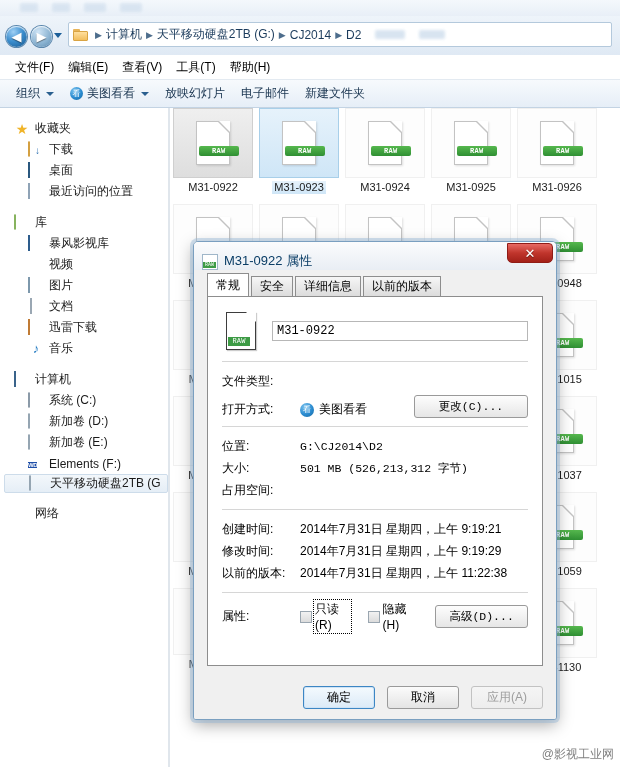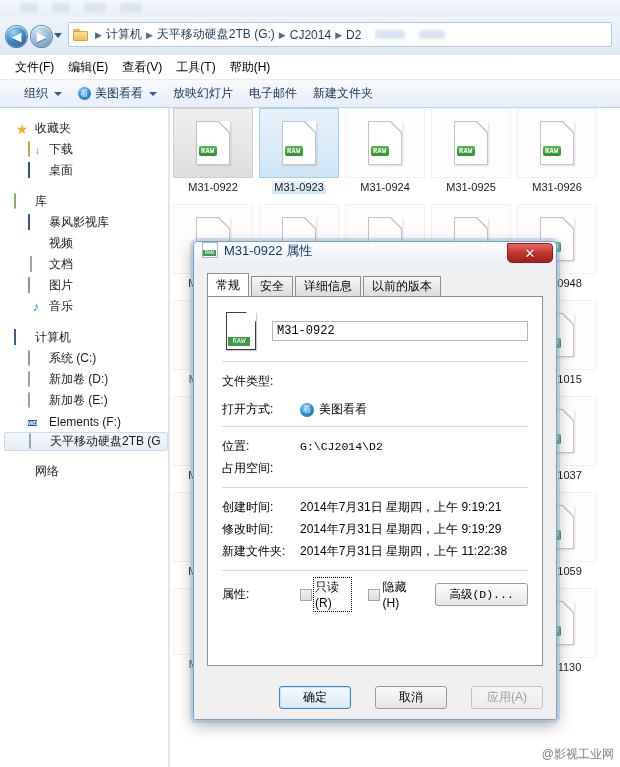--- a/index.html
+++ b/index.html
@@ -157,21 +157,21 @@
 
   
   #toolbar {
     position: absolute;
     left: 0; top: 80px;
     width: 620px; height: 28px;
     background: linear-gradient(#f7fafd, #e6eef7);
     border-bottom: 1px solid #c3d3e3;
     display: flex;
     align-items: center;
-    padding-left: 24px;
+    padding-left: 16px;
     box-sizing: border-box;
   }
   .tb-item {
     display: flex;
     align-items: center;
     font-size: 12px;
     color: #18334f;
     margin-right: 16px;
     cursor: pointer;
     white-space: nowrap;
@@ -394,21 +394,21 @@
   }
   .raw-badge {
     position: absolute;
     left: 2px; bottom: 8px;
     background: linear-gradient(#56b84e, #2f8f33);
     color: #fff;
     font-family: "Liberation Mono", "DejaVu Sans Mono", monospace;
     font-size: 7px;
     font-weight: bold;
     line-height: 10px;
-    padding: 0 2px;
+    padding: 0 13px;
     border-radius: 2px;
     letter-spacing: .3px;
   }
   .fglabel {
     margin-top: 3px;
     font-size: 11px;
     color: #1a1a1a;
     text-align: center;
     line-height: 13px;
     padding: 0 2px;
@@ -424,21 +424,21 @@
     border: 1px solid #7a9fc0;
     border-radius: 5px 5px 3px 3px;
     box-shadow: 0 0 0 3px rgba(150,185,215,.45), 0 5px 16px rgba(0,0,0,.34);
     box-sizing: border-box;
     overflow: hidden;
   }
   #dialog-titlebar {
     height: 28px;
     background: linear-gradient(#fbfcfd, #e9eef4);
     display: flex;
-    align-items: flex-start;
+    align-items: flex-end;
     padding-left: 8px;
     position: relative;
   }
   #dialog-title-icon {
     width: 16px; height: 16px;
     position: relative;
     margin-right: 6px;
     flex: none;
     background: #fff;
     border: 1px solid #9fb6c9;
@@ -652,21 +652,21 @@
   #advanced-button {
     margin-left: auto;
     width: 84px;
     text-align: center;
   }
   #dialog-buttons {
     position: absolute;
     right: 13px;
     bottom: 10px;
     display: flex;
-    gap: 24px;
+    gap: 12px;
   }
   .dlg-btn {
     width: 72px;
     height: 23px;
     font-size: 12px;
     background: linear-gradient(#fbfbfb, #e4e4e4);
     border: 1px solid #9a9a9a;
     border-radius: 3px;
     display: flex;
     align-items: center;
@@ -760,42 +760,50 @@
       <span class="nav-label">收藏夹</span>
     </div>
     <div class="nav-row child">
       <span class="nav-ico"><span class="ico-folder-dl"></span><span class="ico-arrow-dl">↓</span></span>
       <span class="nav-label">下载</span>
     </div>
     <div class="nav-row child">
       <span class="nav-ico"><span class="ico-desktop"></span></span>
       <span class="nav-label">桌面</span>
     </div>
+    <div class="nav-row child">
+      <span class="nav-ico"><span class="ico-recent"></span></span>
+      <span class="nav-label">最近访问的位置</span>
+    </div>
   </div>
 
   <div class="nav-group">
     <div class="nav-row">
       <span class="nav-ico"><span class="ico-folder-lib"></span></span>
       <span class="nav-label">库</span>
     </div>
     <div class="nav-row child">
       <span class="nav-ico"><span class="ico-film"></span></span>
       <span class="nav-label">暴风影视库</span>
     </div>
     <div class="nav-row child">
       <span class="nav-ico"><span class="ico-film2"></span></span>
       <span class="nav-label">视频</span>
     </div>
     <div class="nav-row child">
+      <span class="nav-ico"><span class="ico-pic"></span></span>
+      <span class="nav-label">图片</span>
+    </div>
+    <div class="nav-row child">
       <span class="nav-ico"><span class="ico-doc"></span></span>
       <span class="nav-label">文档</span>
     </div>
     <div class="nav-row child">
-      <span class="nav-ico"><span class="ico-pic"></span></span>
-      <span class="nav-label">图片</span>
+      <span class="nav-ico"><span class="ico-thunder"></span></span>
+      <span class="nav-label">迅雷下载</span>
     </div>
     <div class="nav-row child">
       <span class="nav-ico ico-music">♪</span>
       <span class="nav-label">音乐</span>
     </div>
   </div>
 
   <div class="nav-group">
     <div class="nav-row">
       <span class="nav-ico"><span class="ico-computer"></span></span>
@@ -1120,44 +1128,49 @@
         <div class="info-row">
           <span class="info-key">文件类型:</span>
         </div>
 
         <div id="open-with-row">
           <span class="info-key">打开方式:</span>
           <span id="open-with-app">
             <span id="meitu-icon2">看</span>
             <span>美图看看</span>
           </span>
+          <span class="btn" id="change-button">更改(C)...</span>
         </div>
 
         <hr class="sep">
 
         <div class="info-row">
           <span class="info-key">位置:</span>
           <span class="info-val">G:\CJ2014\D2</span>
         </div>
         <div class="info-row">
+          <span class="info-key">大小:</span>
+          <span class="info-val">501 MB (526,213,312 字节)</span>
+        </div>
+        <div class="info-row">
           <span class="info-key">占用空间:</span>
         </div>
 
         <hr class="sep">
 
         <div class="info-row">
           <span class="info-key">创建时间:</span>
           <span class="info-val cjk">2014年7月31日 星期四，上午 9:19:21</span>
         </div>
         <div class="info-row">
           <span class="info-key">修改时间:</span>
           <span class="info-val cjk">2014年7月31日 星期四，上午 9:19:29</span>
         </div>
         <div class="info-row">
-          <span class="info-key">新建文件夹:</span>
+          <span class="info-key">以前的版本:</span>
           <span class="info-val cjk">2014年7月31日 星期四，上午 11:22:38</span>
         </div>
 
         <hr class="sep">
 
         <div id="attributes-row">
           <span class="info-key">属性:</span>
           <span class="chk-wrap focused">
             <span class="chk-box"></span>
             <span class="chk-label">只读(R)</span>

